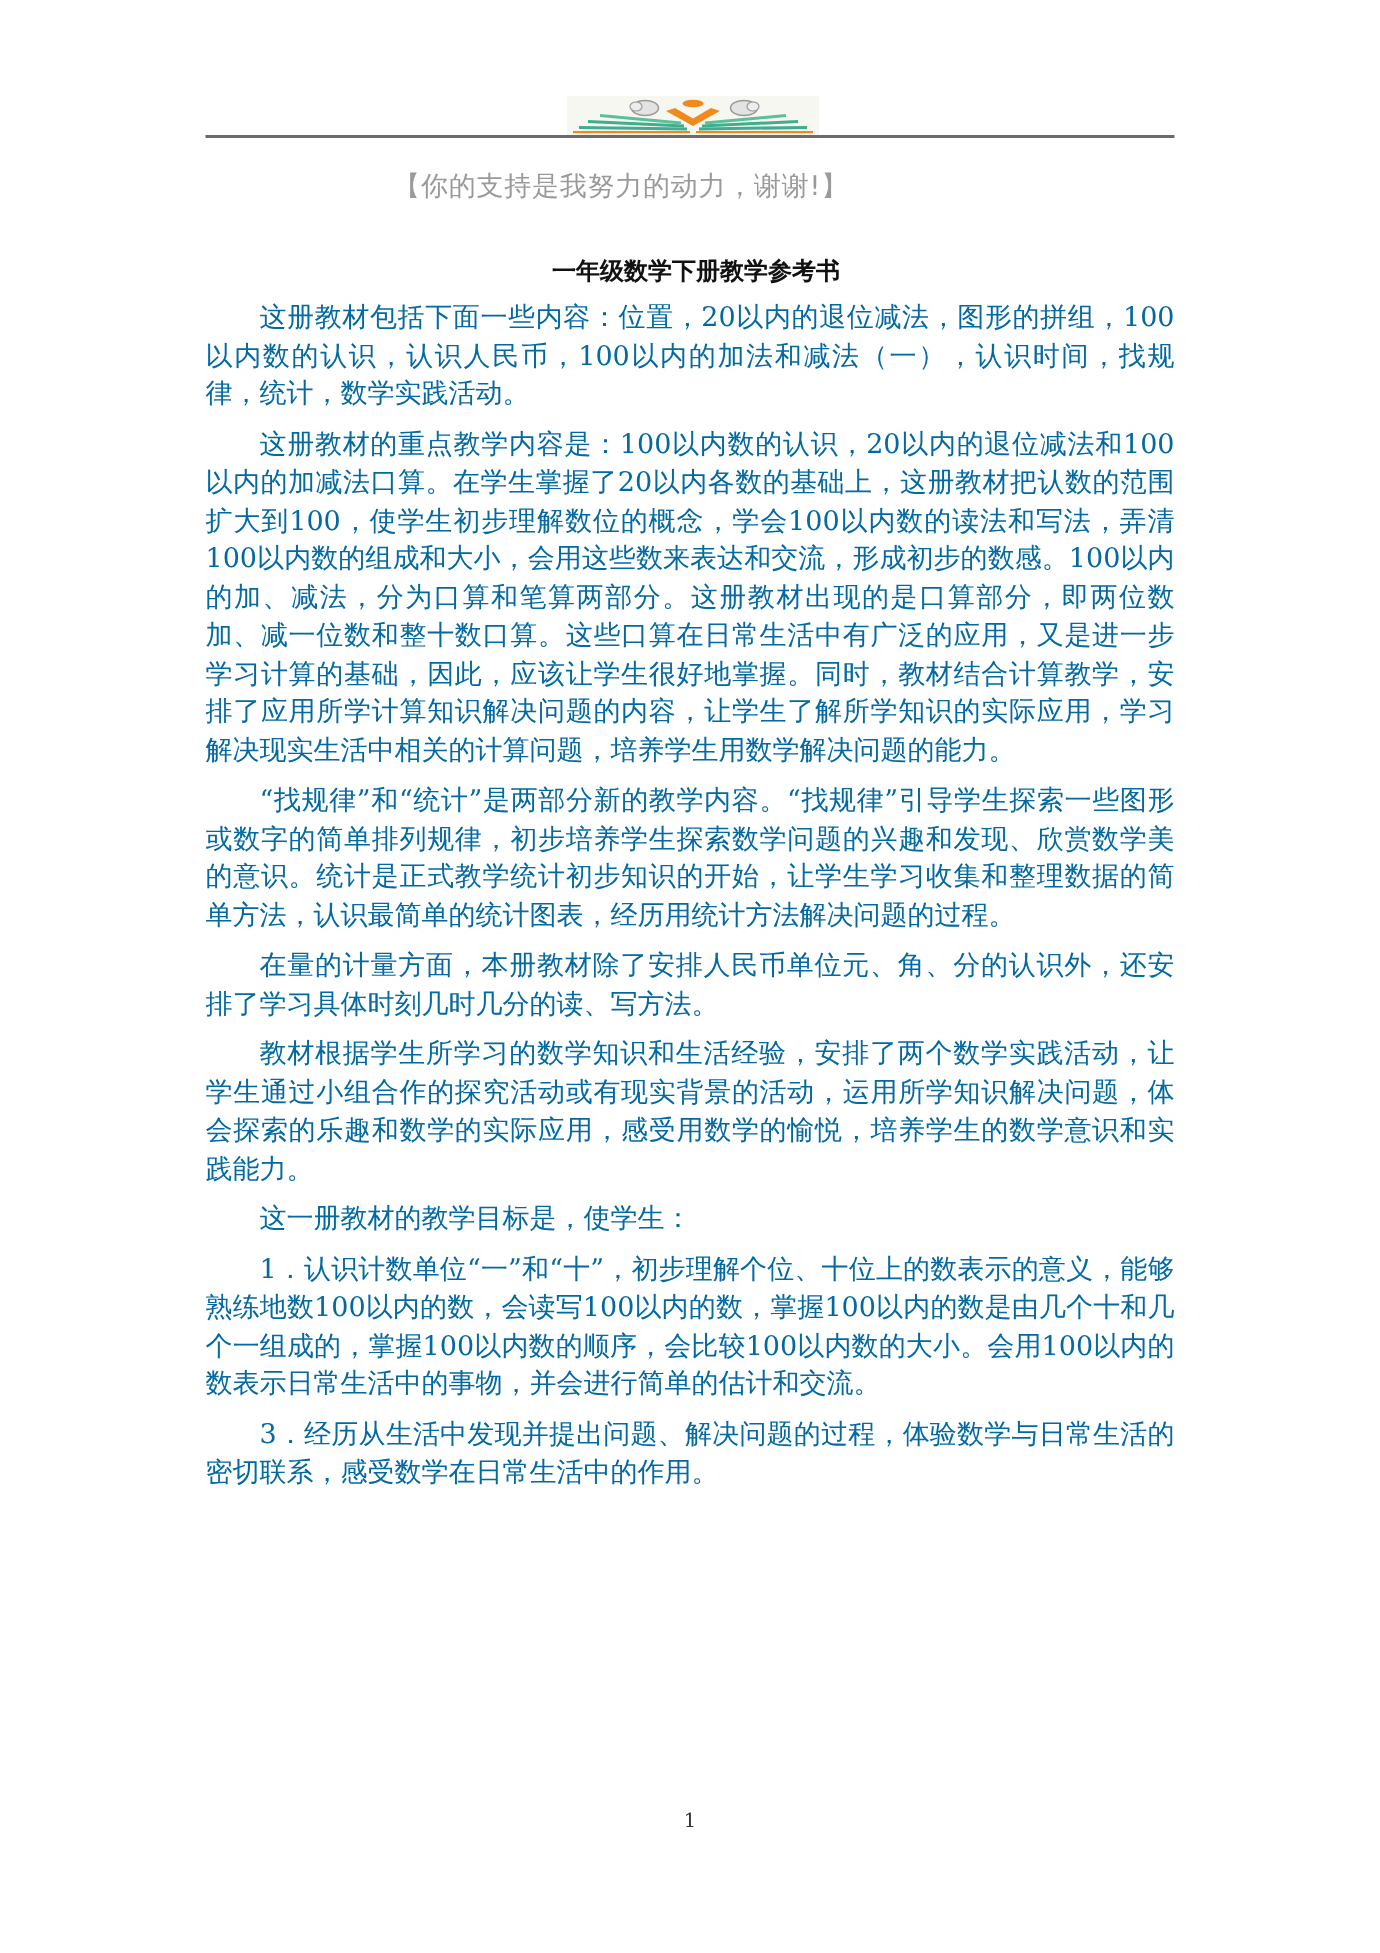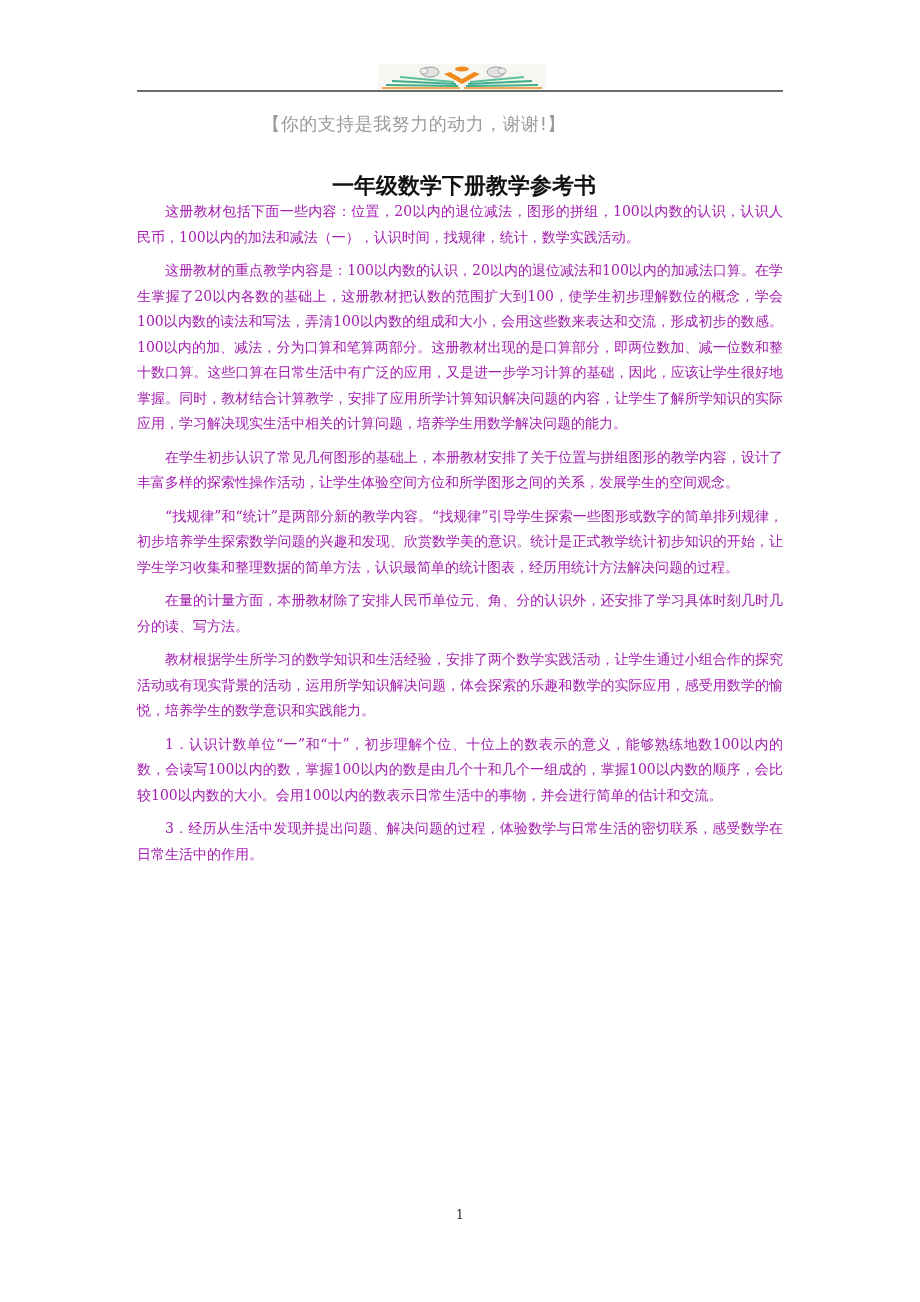--- a/index.html
+++ b/index.html
@@ -42,38 +42,38 @@
       letter-spacing: 0.5px;
     }
     .doc-title {
       position: absolute;
       left: 0;
       width: 920px;
       top: 171px;
       text-align: center;
       font-family: "DejaVu Sans", "Liberation Sans", sans-serif;
       font-weight: bold;
-      font-size: 22px;
+      font-size: 16px;
       color: #111;
       padding-left: 8px;
       box-sizing: border-box;
     }
     .content {
       position: absolute;
       left: 137px;
       top: 199px;
       width: 646px;
     }
     .para {
       margin: 0 0 8px 0;
-      font-size: 14px;
+      font-size: 18px;
       line-height: 25.5px;
       text-indent: 2em;
       text-align: justify;
-      color: #a21caf;
+      color: #0369a1;
     }
     .page-number {
       position: absolute;
       left: 0;
       width: 920px;
       top: 1207px;
       text-align: center;
       font-family: "DejaVu Serif", "Liberation Serif", serif;
       font-size: 13px;
       color: #333;
@@ -108,21 +108,21 @@
 
 <div class="header-rule"></div>
 
 <div class="slogan">【你的支持是我努力的动力，谢谢!】</div>
 
 <div class="doc-title">一年级数学下册教学参考书</div>
 
 <div class="content">
   <p class="para">这册教材包括下面一些内容：位置，20以内的退位减法，图形的拼组，100以内数的认识，认识人民币，100以内的加法和减法（一），认识时间，找规律，统计，数学实践活动。</p>
   <p class="para">这册教材的重点教学内容是：100以内数的认识，20以内的退位减法和100以内的加减法口算。在学生掌握了20以内各数的基础上，这册教材把认数的范围扩大到100，使学生初步理解数位的概念，学会100以内数的读法和写法，弄清100以内数的组成和大小，会用这些数来表达和交流，形成初步的数感。100以内的加、减法，分为口算和笔算两部分。这册教材出现的是口算部分，即两位数加、减一位数和整十数口算。这些口算在日常生活中有广泛的应用，又是进一步学习计算的基础，因此，应该让学生很好地掌握。同时，教材结合计算教学，安排了应用所学计算知识解决问题的内容，让学生了解所学知识的实际应用，学习解决现实生活中相关的计算问题，培养学生用数学解决问题的能力。</p>
-  <p class="para">在学生初步认识了常见几何图形的基础上，本册教材安排了关于位置与拼组图形的教学内容，设计了丰富多样的探索性操作活动，让学生体验空间方位和所学图形之间的关系，发展学生的空间观念。</p>
   <p class="para">“找规律”和“统计”是两部分新的教学内容。“找规律”引导学生探索一些图形或数字的简单排列规律，初步培养学生探索数学问题的兴趣和发现、欣赏数学美的意识。统计是正式教学统计初步知识的开始，让学生学习收集和整理数据的简单方法，认识最简单的统计图表，经历用统计方法解决问题的过程。</p>
   <p class="para">在量的计量方面，本册教材除了安排人民币单位元、角、分的认识外，还安排了学习具体时刻几时几分的读、写方法。</p>
   <p class="para">教材根据学生所学习的数学知识和生活经验，安排了两个数学实践活动，让学生通过小组合作的探究活动或有现实背景的活动，运用所学知识解决问题，体会探索的乐趣和数学的实际应用，感受用数学的愉悦，培养学生的数学意识和实践能力。</p>
+  <p class="para">这一册教材的教学目标是，使学生：</p>
   <p class="para">1．认识计数单位“一”和“十”，初步理解个位、十位上的数表示的意义，能够熟练地数100以内的数，会读写100以内的数，掌握100以内的数是由几个十和几个一组成的，掌握100以内数的顺序，会比较100以内数的大小。会用100以内的数表示日常生活中的事物，并会进行简单的估计和交流。</p>
   <p class="para">3．经历从生活中发现并提出问题、解决问题的过程，体验数学与日常生活的密切联系，感受数学在日常生活中的作用。</p>
 </div>
 
 <div class="page-number">1</div>
 
 </body></html>

